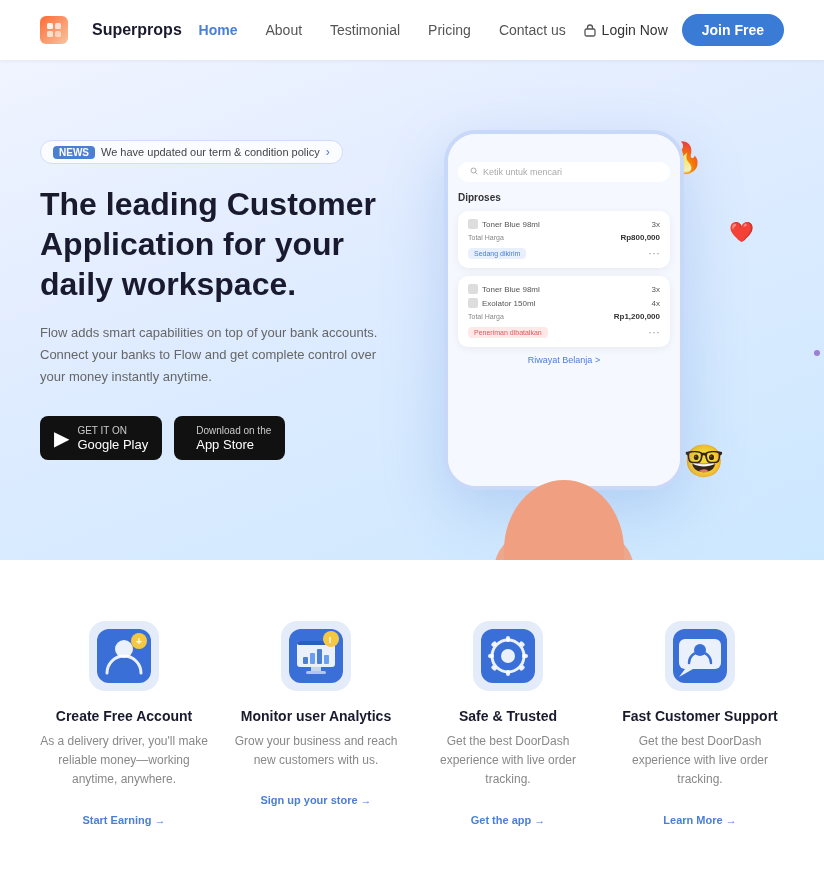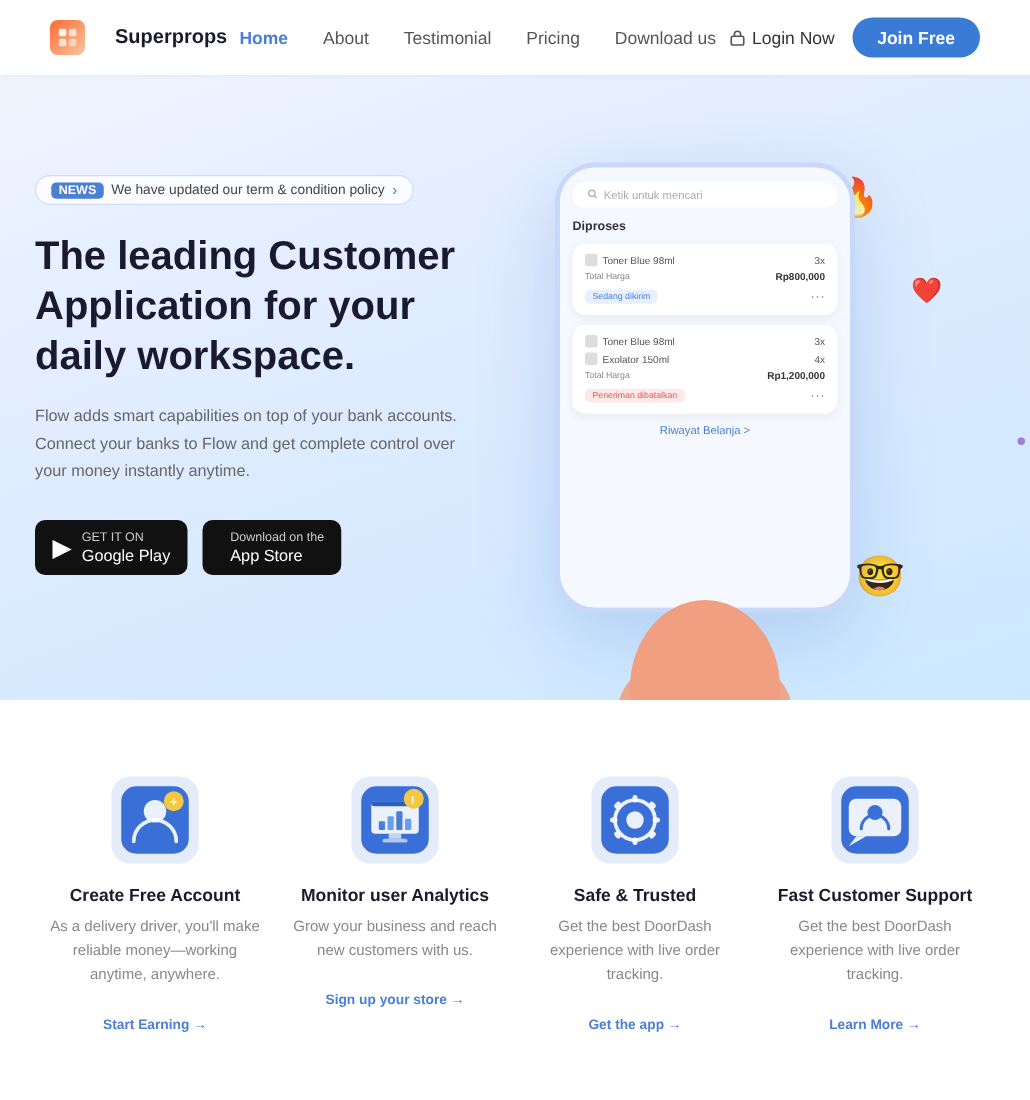--- a/index.html
+++ b/index.html
@@ -16,21 +16,21 @@
     .nav-links { display: flex; gap: 28px; align-items: center; }
     .nav-links a { text-decoration: none; font-size: 14px; color: #555; }
     .nav-links a.active { color: #4a7fd4; font-weight: 600; }
     .nav-actions { display: flex; align-items: center; gap: 14px; }
     .login-btn { background: none; border: none; cursor: pointer; font-size: 14px; color: #333; display: flex; align-items: center; gap: 5px; }
     .join-btn { background: #3a7bd5; color: #fff; border: none; border-radius: 20px; padding: 8px 20px; font-size: 14px; font-weight: 600; cursor: pointer; }
 
     
     .hero {
       background: linear-gradient(160deg, #f0f4ff 0%, #e0ecff 40%, #cce8ff 100%);
-      padding: 60px 40px 0 28px;
+      padding: 60px 40px 0 40px;
       display: flex; align-items: flex-start; justify-content: space-between;
       min-height: 480px; overflow: hidden; position: relative;
     }
     .hero-content { max-width: 380px; padding-top: 20px; }
     .news-badge { display: inline-flex; align-items: center; gap: 6px; background: rgba(255,255,255,0.8); border: 1px solid #d0dcff; border-radius: 20px; padding: 4px 12px; font-size: 11px; margin-bottom: 20px; }
     .news-tag { background: #4a7fd4; color: #fff; border-radius: 4px; padding: 1px 6px; font-size: 10px; font-weight: 700; }
     .news-text { color: #444; }
     .news-arrow { color: #4a7fd4; font-size: 12px; }
     .hero-title { font-size: 32px; font-weight: 800; color: #1a1a2e; line-height: 1.25; margin-bottom: 18px; }
     .hero-desc { font-size: 13px; color: #666; line-height: 1.7; margin-bottom: 28px; }
@@ -42,21 +42,21 @@
 
     
     .hero-right { position: relative; width: 400px; height: 440px; flex-shrink: 0; }
     .phone-wrapper { position: absolute; top: 10px; left: 40px; width: 280px; }
     .phone-frame {
       background: #f5f8ff; border-radius: 32px; border: 4px solid #c8d8f8;
       box-shadow: 0 20px 60px rgba(74,127,212,0.25); overflow: hidden;
       width: 240px; height: 360px; position: relative; margin: 0 auto;
     }
     .phone-inner { padding: 12px 10px; background: #f5f8ff; height: 100%; }
-    .phone-search { background: #fff; border-radius: 20px; padding: 5px 12px; font-size: 9px; color: #aaa; margin-bottom: 10px; display: flex; align-items: flex-start; gap: 5px; }
+    .phone-search { background: #fff; border-radius: 20px; padding: 5px 12px; font-size: 9px; color: #aaa; margin-bottom: 10px; display: flex; align-items: flex-start; gap: 5px; margin-top: 16px; }
     .phone-section-title { font-size: 10px; font-weight: 700; color: #333; margin-bottom: 8px; }
     .phone-card { background: #fff; border-radius: 10px; padding: 8px 10px; margin-bottom: 8px; box-shadow: 0 2px 8px rgba(0,0,0,0.06); }
     .phone-item { display: flex; align-items: center; justify-content: space-between; margin-bottom: 4px; font-size: 8px; color: #555; }
     .phone-item-icon { width: 10px; height: 10px; background: #ddd; border-radius: 2px; flex-shrink: 0; }
     .phone-price { font-size: 8px; font-weight: 700; color: #333; }
     .phone-tag { font-size: 7px; border-radius: 4px; padding: 2px 6px; }
     .phone-tag-blue { background: #e8f0fe; color: #4a7fd4; }
     .phone-tag-red { background: #ffe8e8; color: #e05a5a; }
     .phone-more { font-size: 9px; color: #4a7fd4; text-align: center; margin-top: 6px; }
 
@@ -91,21 +91,21 @@
         <rect x="9" y="9" width="6" height="6" rx="1.5" fill="#fff" opacity="0.5"></rect>
       </svg>
     </div>
     <span>Superprops</span>
   </div>
   <div class="nav-links">
     <a href="#" class="active">Home</a>
     <a href="#">About</a>
     <a href="#">Testimonial</a>
     <a href="#">Pricing</a>
-    <a href="#">Download us</a>
+    <a href="#">Contact us</a>
   </div>
   <div class="nav-actions">
     <button class="login-btn">
       <svg width="14" height="14" viewBox="0 0 14 14" fill="none">
         <rect x="2" y="6" width="10" height="7" rx="1.5" stroke="#555" stroke-width="1.3" fill="none"></rect>
         <path d="M4.5 6V4.5a2.5 2.5 0 015 0V6" stroke="#555" stroke-width="1.3" fill="none"></path>
       </svg>
       <span>Login Now</span>
     </button>
     <button class="join-btn">Join Free</button>

